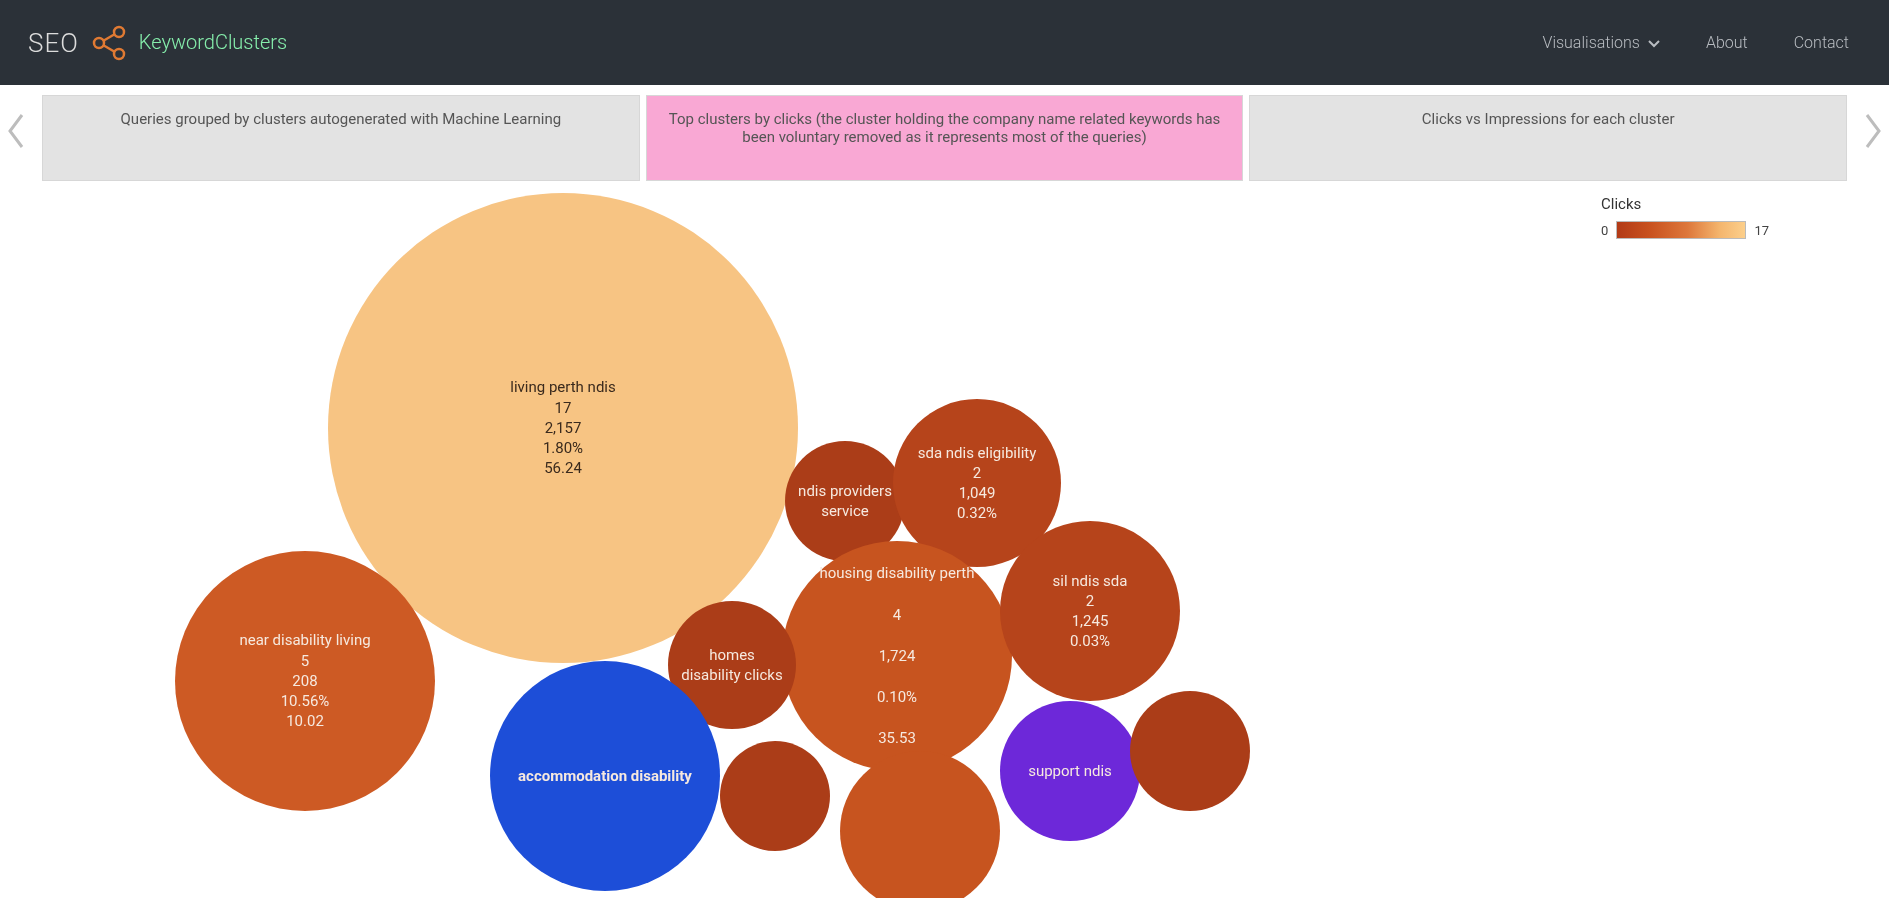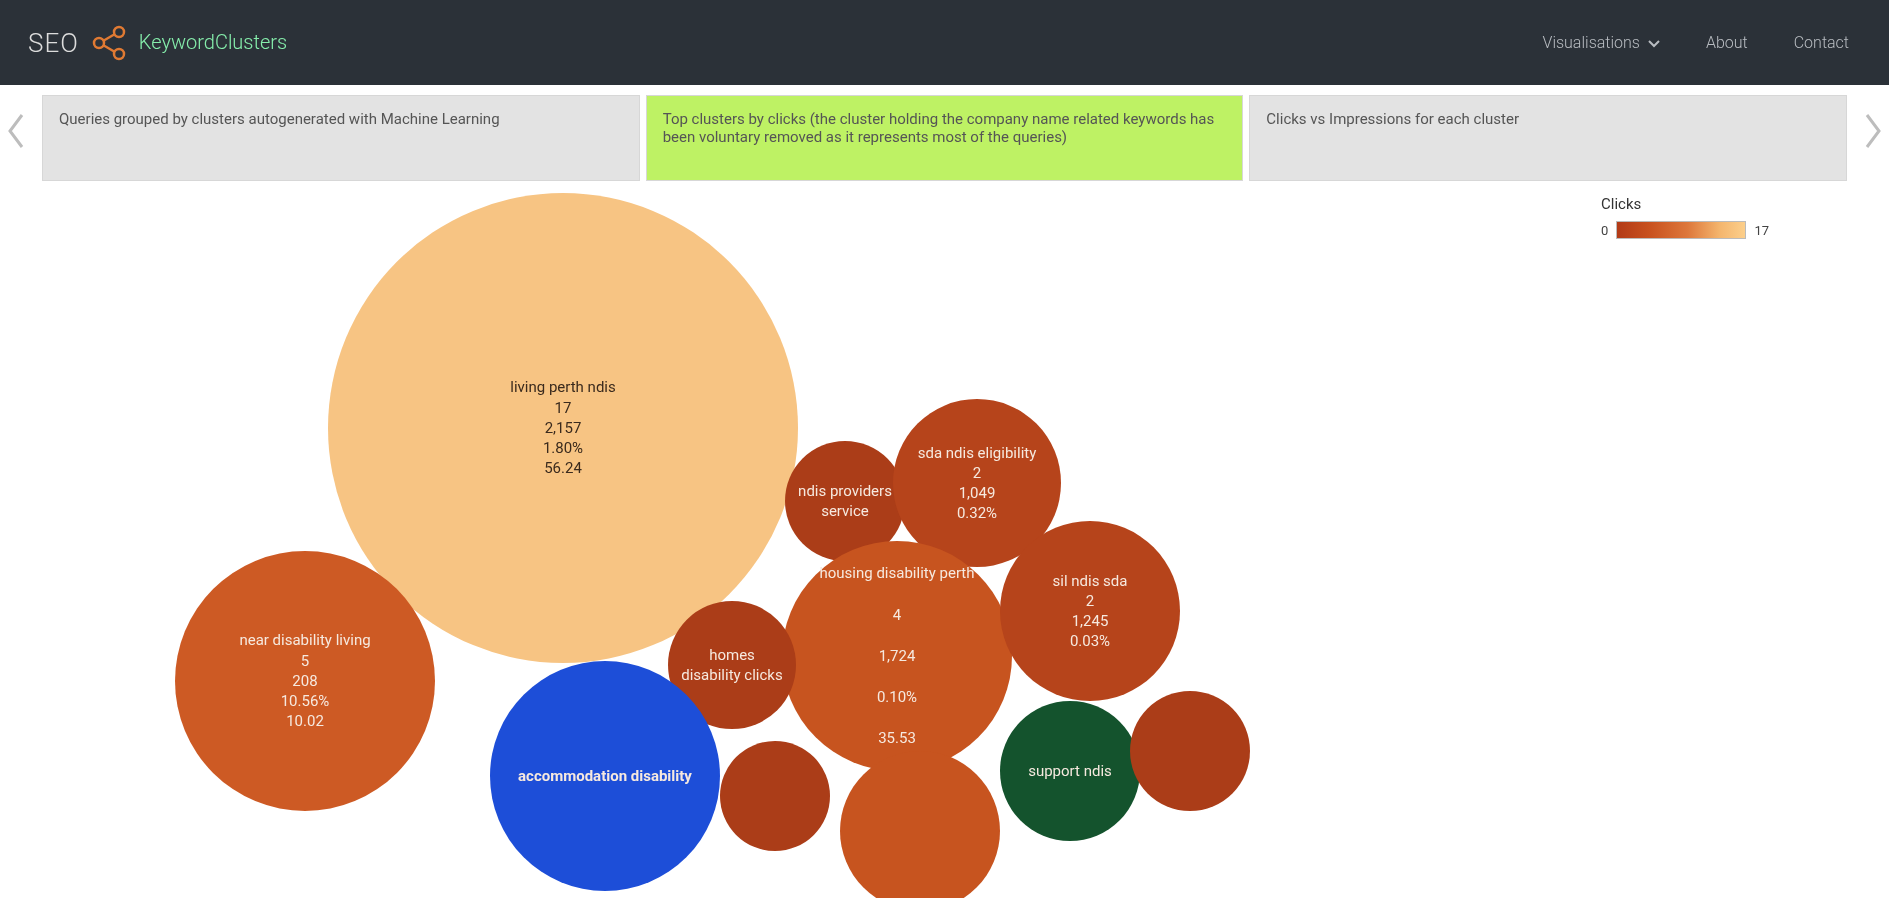--- a/index.html
+++ b/index.html
@@ -11,22 +11,22 @@
   .brand-icon svg { display:block; }
   .brand-text { display:flex; line-height:1.05; font-size:20px; color:#86efac; font-weight:300; }
   .nav-links { display:flex; align-items:center; gap:46px; }
   .nav-link { color:#b8bcc1; font-size:16px; font-weight:300; cursor:pointer; display:flex; align-items:center; gap:8px; }
   .nav-link .caret { display:inline-block; }
   
   .tabs-wrap { position:relative; display:flex; align-items:stretch; padding:10px 42px 0 42px; gap:6px; }
   .arrow { position:absolute; top:50%; transform:translateY(-50%); color:#b5b5b5; cursor:pointer; }
   .arrow.left { left:6px; }
   .arrow.right { right:6px; }
-  .tab { flex:1; background:#e3e3e3; border:1px solid #d7d7d7; padding:14px 16px; font-size:15px; color:#555; min-height:86px; }
-  .tab.active { background:#bef264; }
+  .tab { flex:1; background:#e3e3e3; border:1px solid #d7d7d7; padding:14px 16px; font-size:15px; color:#555; min-height:86px;text-align:center; }
+  .tab.active { background:#f9a8d4; }
   
   .chart-area { position:relative; width:100%; height:727px; overflow:hidden; }
   .legend { position:absolute; right:120px; top:14px; font-size:15px; color:#333; }
   .legend-title { margin-bottom:8px; }
   .legend-bar-row { display:flex; align-items:center; gap:8px; }
   .legend-bar { width:130px; height:18px; background:linear-gradient(90deg,#b23a16 0%, #c8511f 25%, #dd773b 55%, #f4b56d 80%, #fccf8b 100%); border:1px solid #bbb; }
   .legend-min, .legend-max { font-size:13px; color:#444; }
   .bubble { position:absolute; border-radius:50%; display:flex; flex-direction:column; align-items:center; justify-content:center; text-align:center; color:#3a2a1d; font-size:15px; line-height:1.35; }
   .bubble.dark-text { color:#3a2a1d; }
   .bubble.light-text { color:#f6e9df; }
@@ -148,21 +148,21 @@
 
   <div class="bubble light-text" style="left:668px; top:420px; width:128px; height:128px; background:#ab3d18;">
     <span class="line">homes</span>
     <span class="line">disability clicks</span>
   </div>
 
   <div class="bubble light-text" style="left:490px; top:480px; width:230px; height:230px; background:#1d4ed8;font-weight:bold;">
     <span class="line">accommodation disability</span>
   </div>
 
-  <div class="bubble light-text" style="left:1000px; top:520px; width:140px; height:140px; background:#14532d;">
+  <div class="bubble light-text" style="left:1000px; top:520px; width:140px; height:140px; background:#6d28d9;">
     <span class="line">support ndis</span>
   </div>
 
   <div class="bubble" style="left:720px; top:560px; width:110px; height:110px; background:#ab3d18;"></div>
   <div class="bubble" style="left:840px; top:570px; width:160px; height:160px; background:#c7541f;"></div>
   <div class="bubble" style="left:1130px; top:510px; width:120px; height:120px; background:#ab3d18;"></div>
 
 </div>
 
 </body></html>

